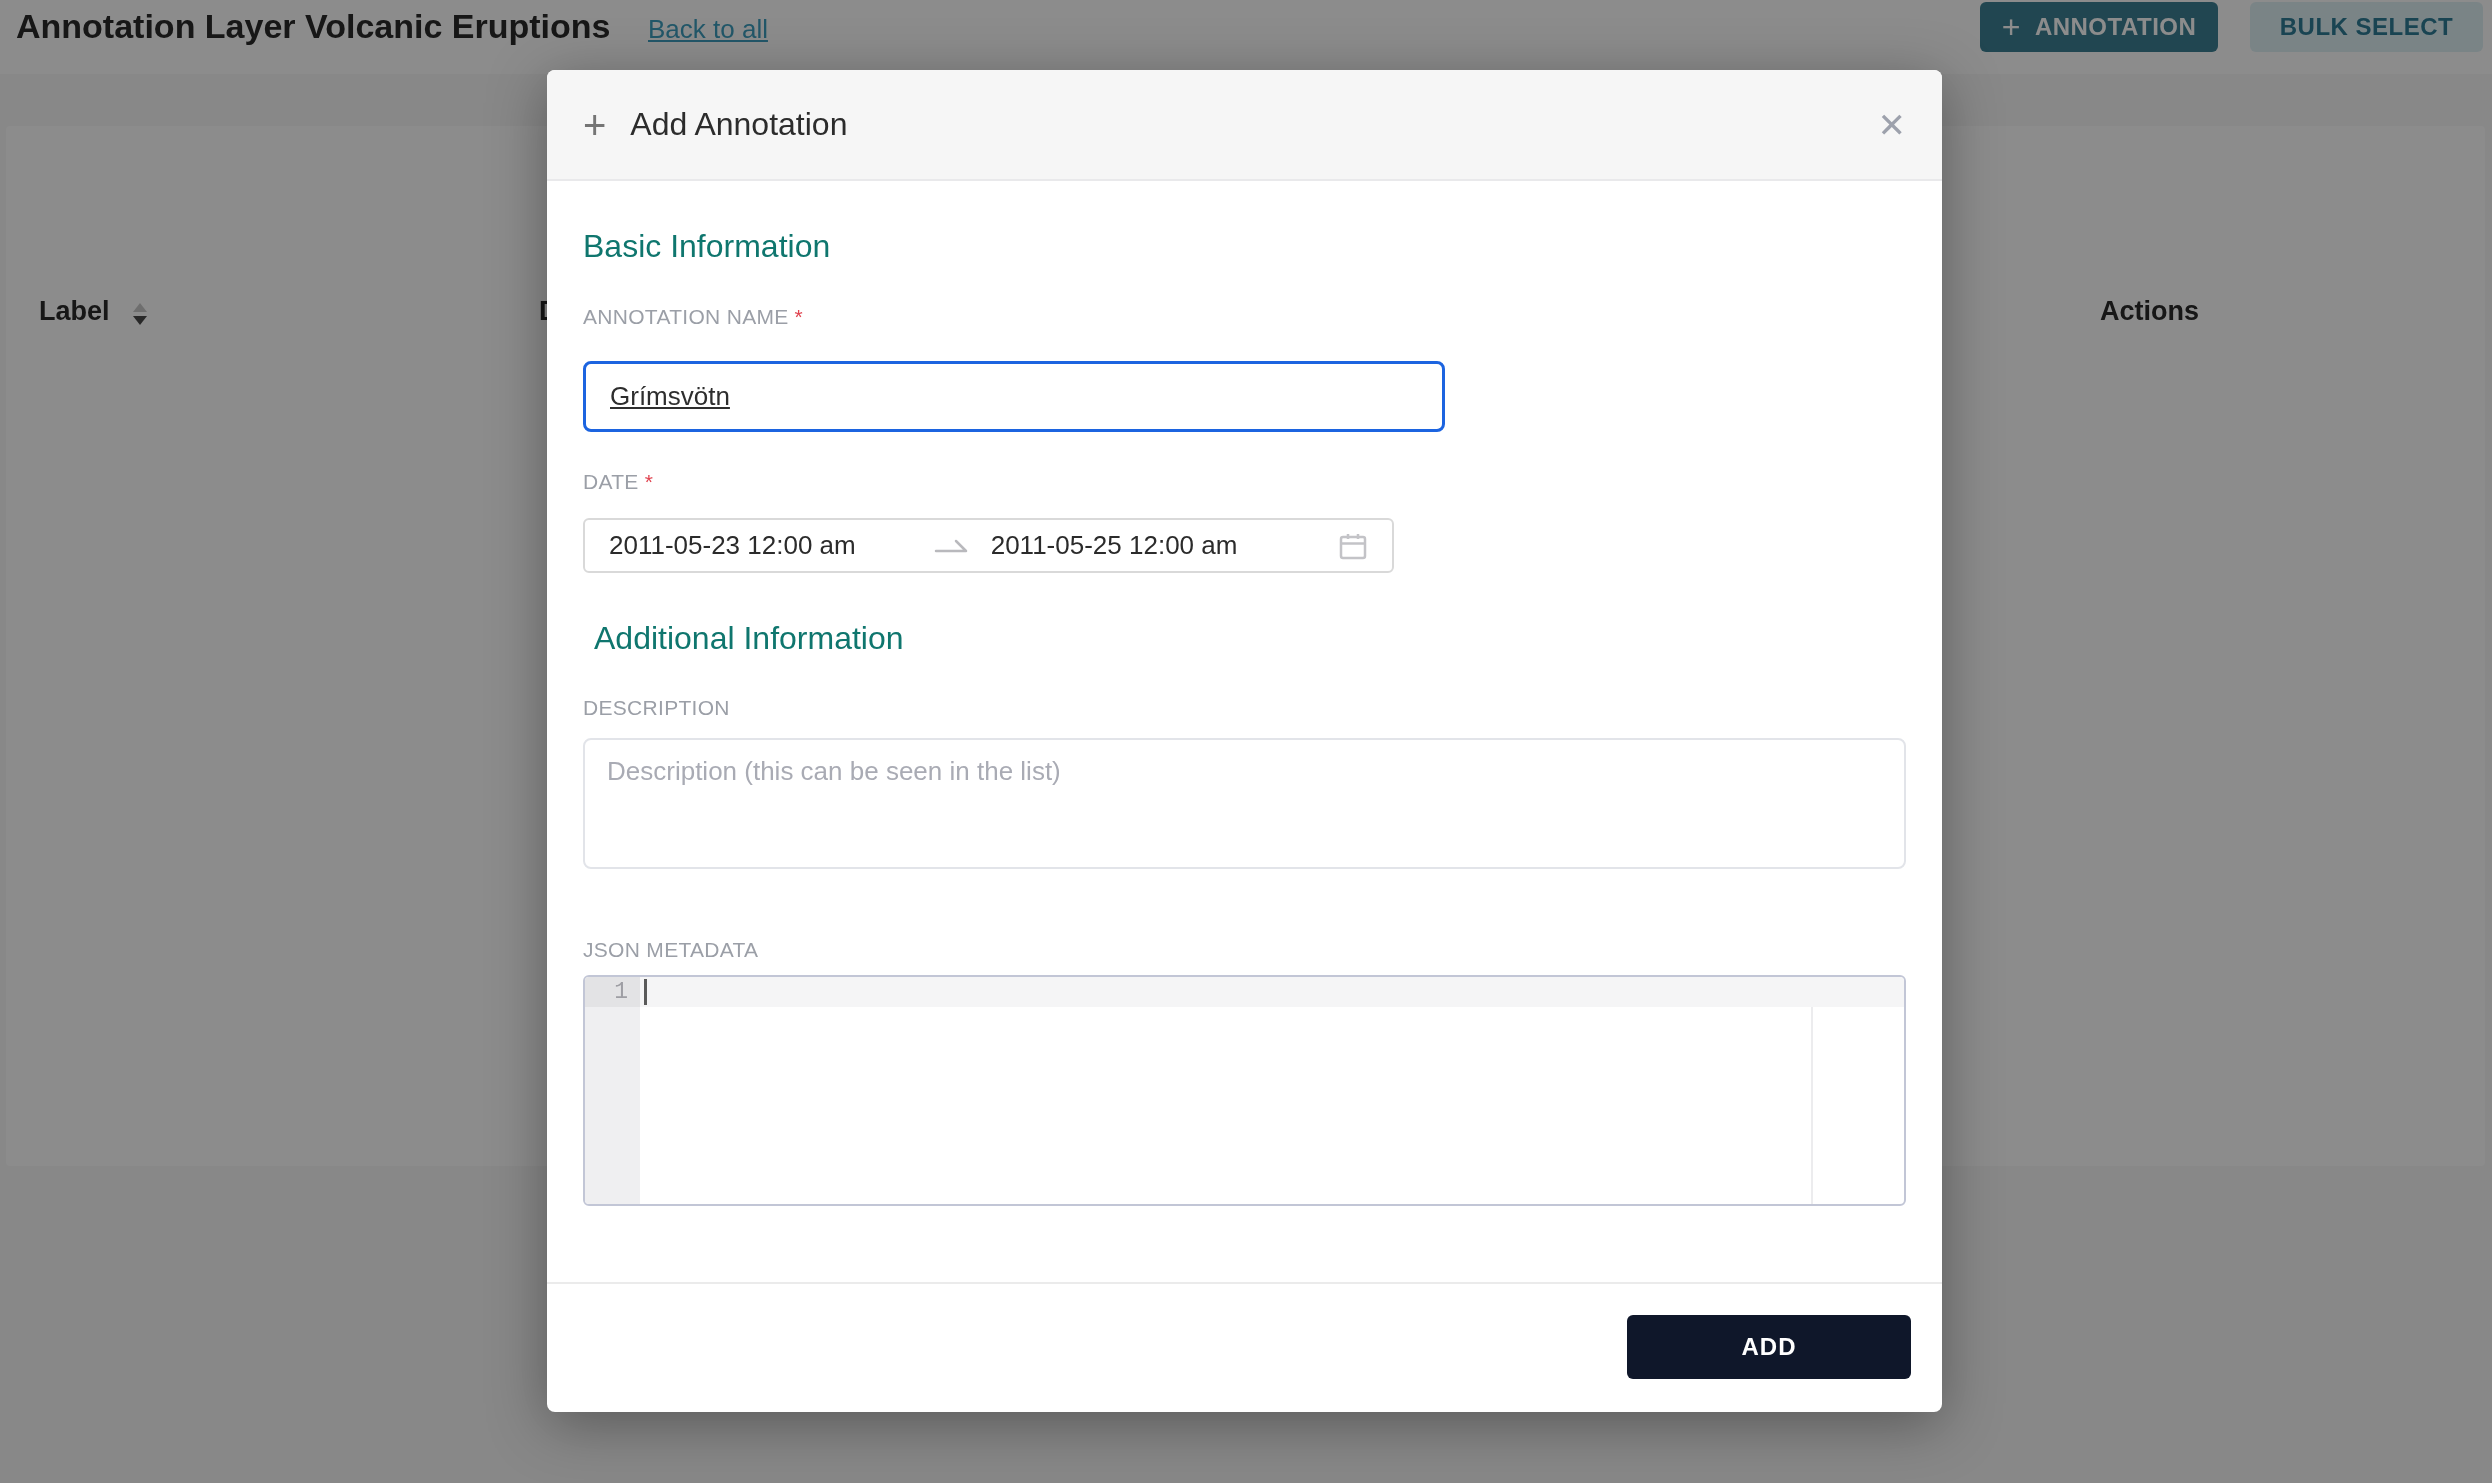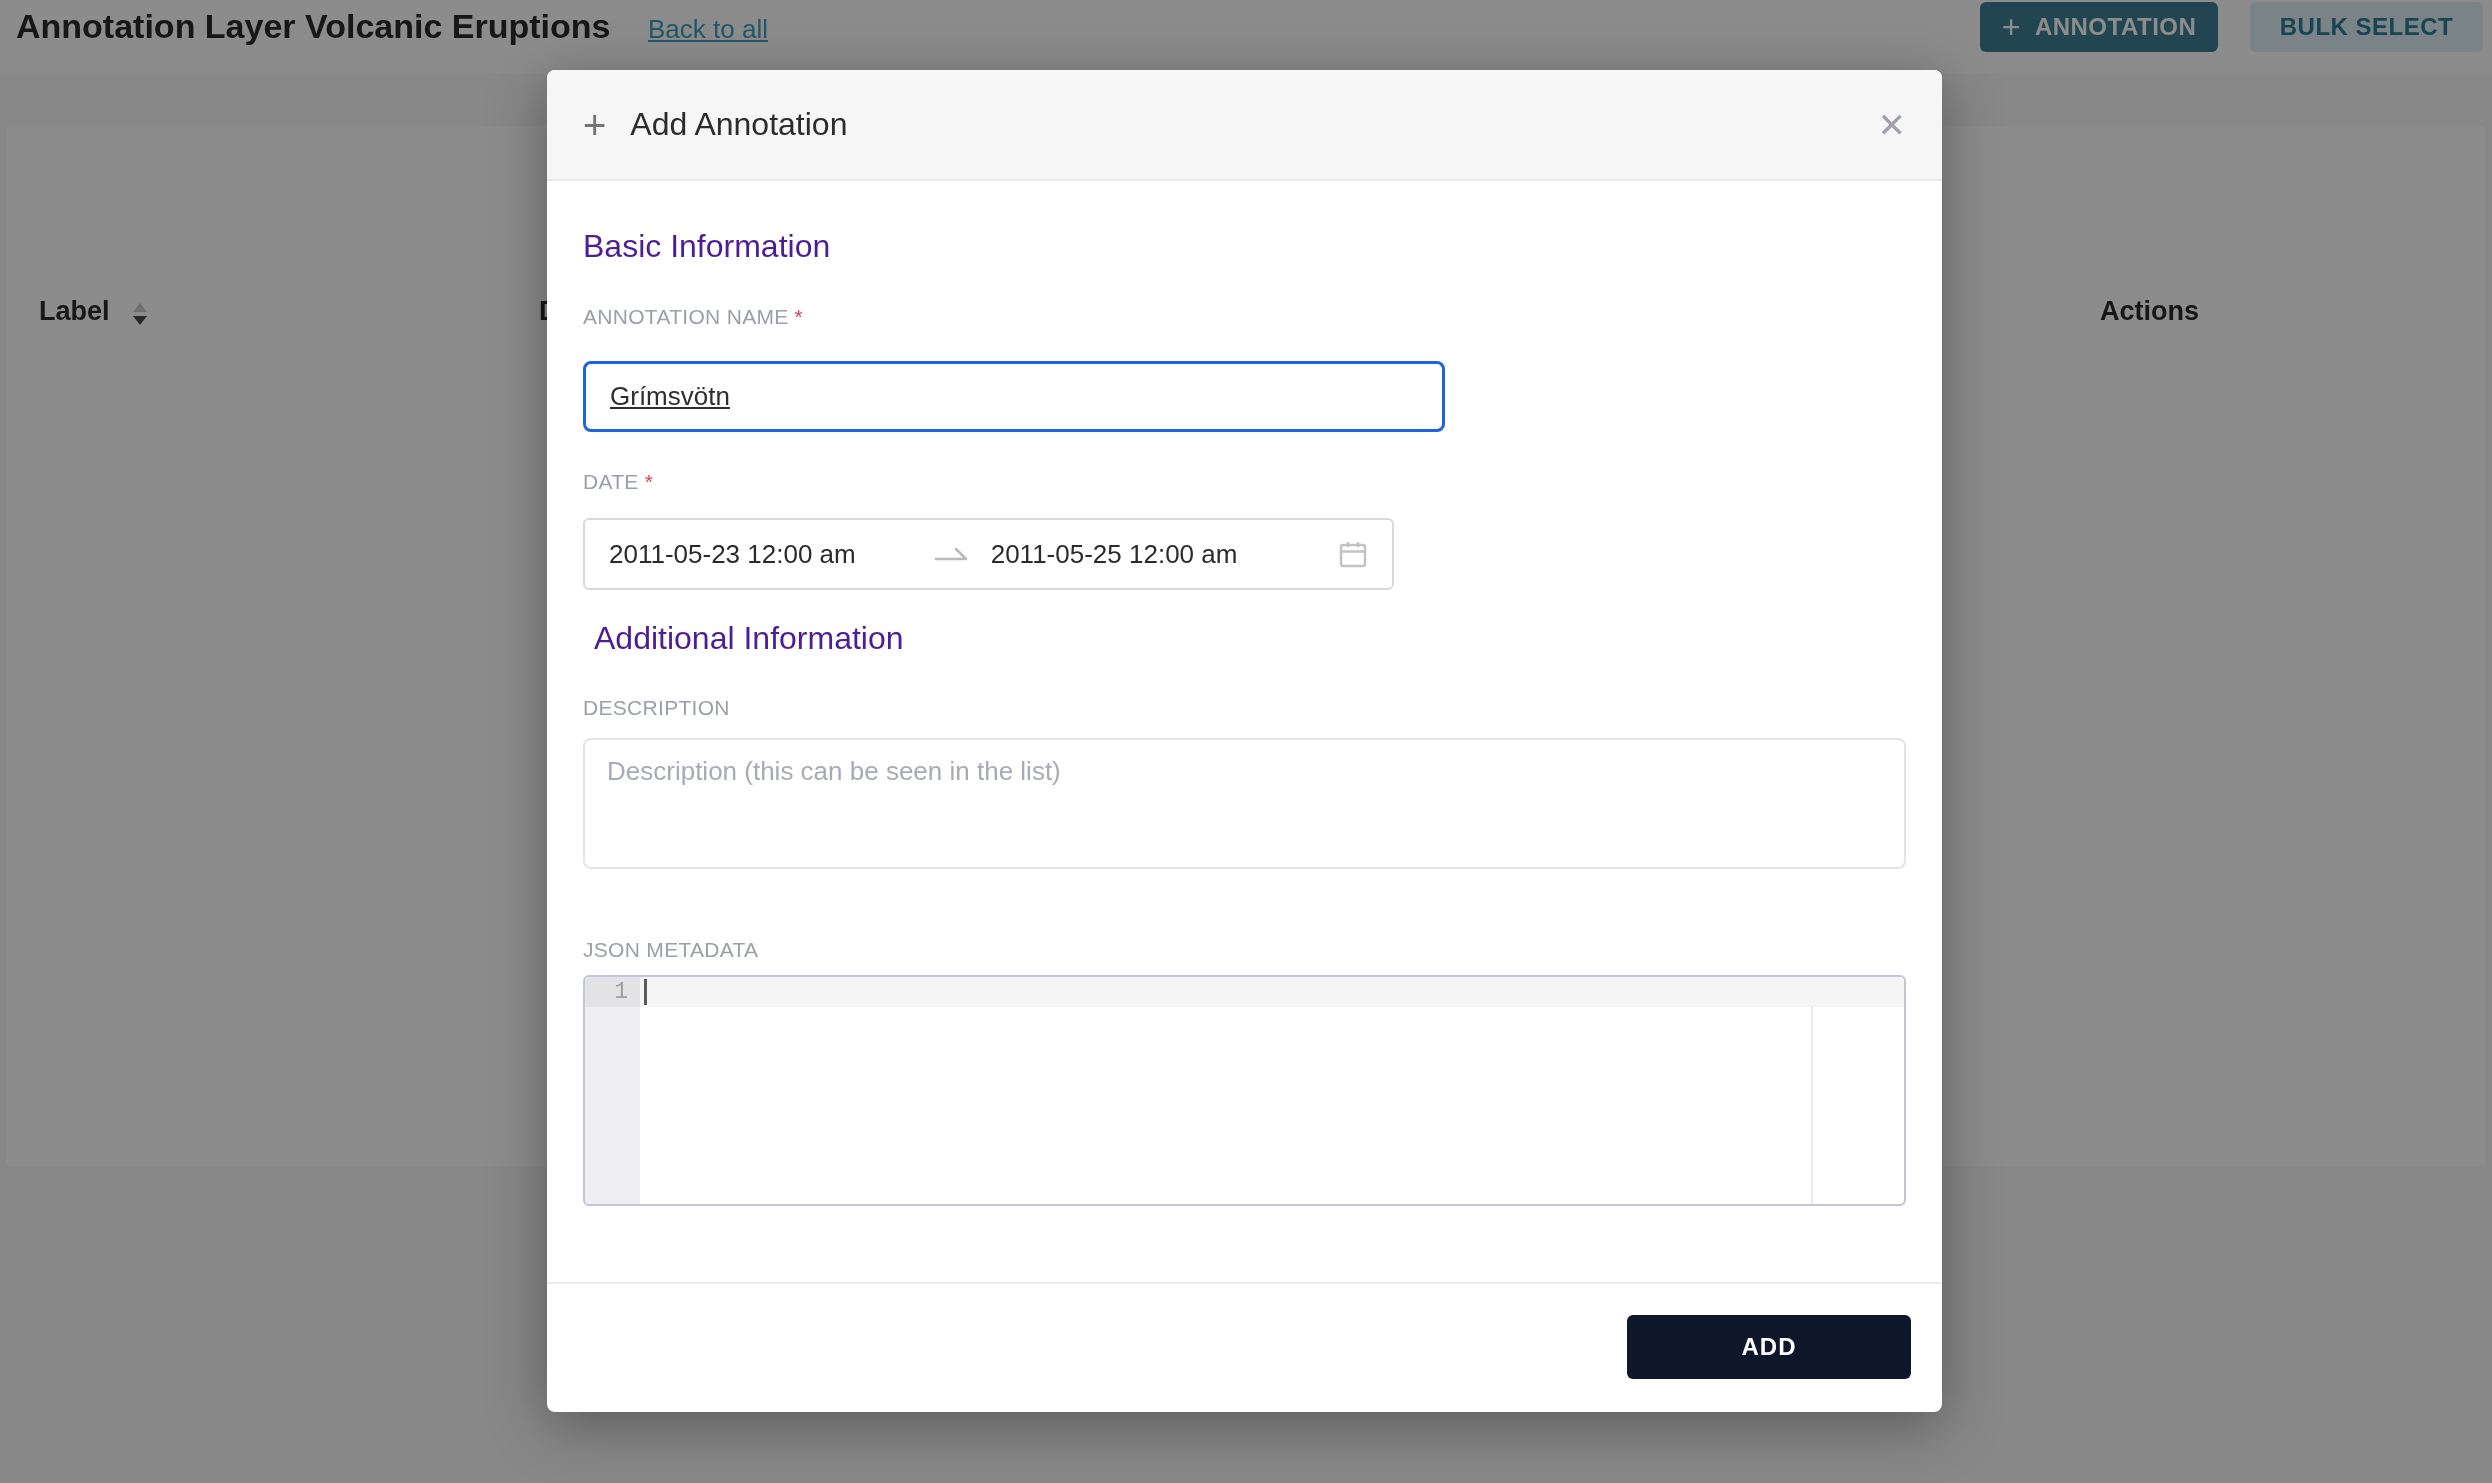--- a/index.html
+++ b/index.html
@@ -35,36 +35,36 @@
   
   .modal { position:absolute; left:547px; top:70px; width:1395px; height:1342px; background:#ffffff; border-radius:8px;
            box-shadow:0 12px 59px rgba(0,0,0,0.35); }
   .modal-header { position:absolute; left:0; top:0; right:0; height:111px; background:#f6f6f6;
                   border-bottom:2px solid #e9e9eb; border-radius:8px 8px 0 0;
                   display:flex; align-items:center; padding:0 36px; }
   .modal-plus { font-size:40px; font-weight:300; color:#757575; line-height:40px; }
   .modal-title { margin-left:24px; font-size:32px; font-weight:500; color:#2c2c2c; }
   .modal-close { margin-left:auto; font-size:34px; color:#9da1ac; cursor:pointer; line-height:34px; }
 
-  .section-h { position:absolute; left:36px; font-size:32px; font-weight:500; color:#4c1d95; }
+  .section-h { position:absolute; left:36px; font-size:32px; font-weight:500; color:#0f766e; }
   .sec-basic { top:158px; }
   .sec-additional { top:550px;margin-left:11px; }
 
   .field-label { position:absolute; left:36px; font-size:21px; color:#9b9fa7; letter-spacing:0.3px; }
   .req { color:#e0434f; margin-left:6px; font-size:21px; }
   .lbl-name { top:235px; }
   .lbl-date { top:400px; }
   .lbl-desc { top:626px; }
   .lbl-json { top:868px; }
 
   .name-input { position:absolute; left:36px; top:291px; width:862px; height:71px;
                 border:3px solid #1c64e0; border-radius:8px; padding:0 24px;
                 font-size:26px; color:#2e2e2e; font-family:"Liberation Sans", sans-serif; outline:none; background:#fff;text-decoration:underline; }
 
-  .date-picker { position:absolute; left:36px; top:448px; width:811px; height:72px;
+  .date-picker { position:absolute; left:36px; top:448px; width:811px; height:55px;
                  border:2px solid #d9d9d9; border-radius:6px; background:#fff;
                  display:flex; align-items:center; padding:16px 24px; cursor:pointer; }
   .date-text { font-size:26px; color:#2b2b2b; }
   .swap-arrow { margin:0 20px 0 77px; width:38px; height:28px; flex:0 0 auto; }
   .cal-icon { margin-left:auto; width:30px; height:30px; flex:0 0 auto; }
 
   .desc-area { position:absolute; left:36px; right:36px; top:668px; height:131px;
                border:2px solid #e2e4e9; border-radius:8px; padding:16px 22px;
                font-size:26px; color:#2e2e2e; font-family:"Liberation Sans", sans-serif; resize:none; outline:none; }
   .desc-area::placeholder { color:#a9abb4; }

